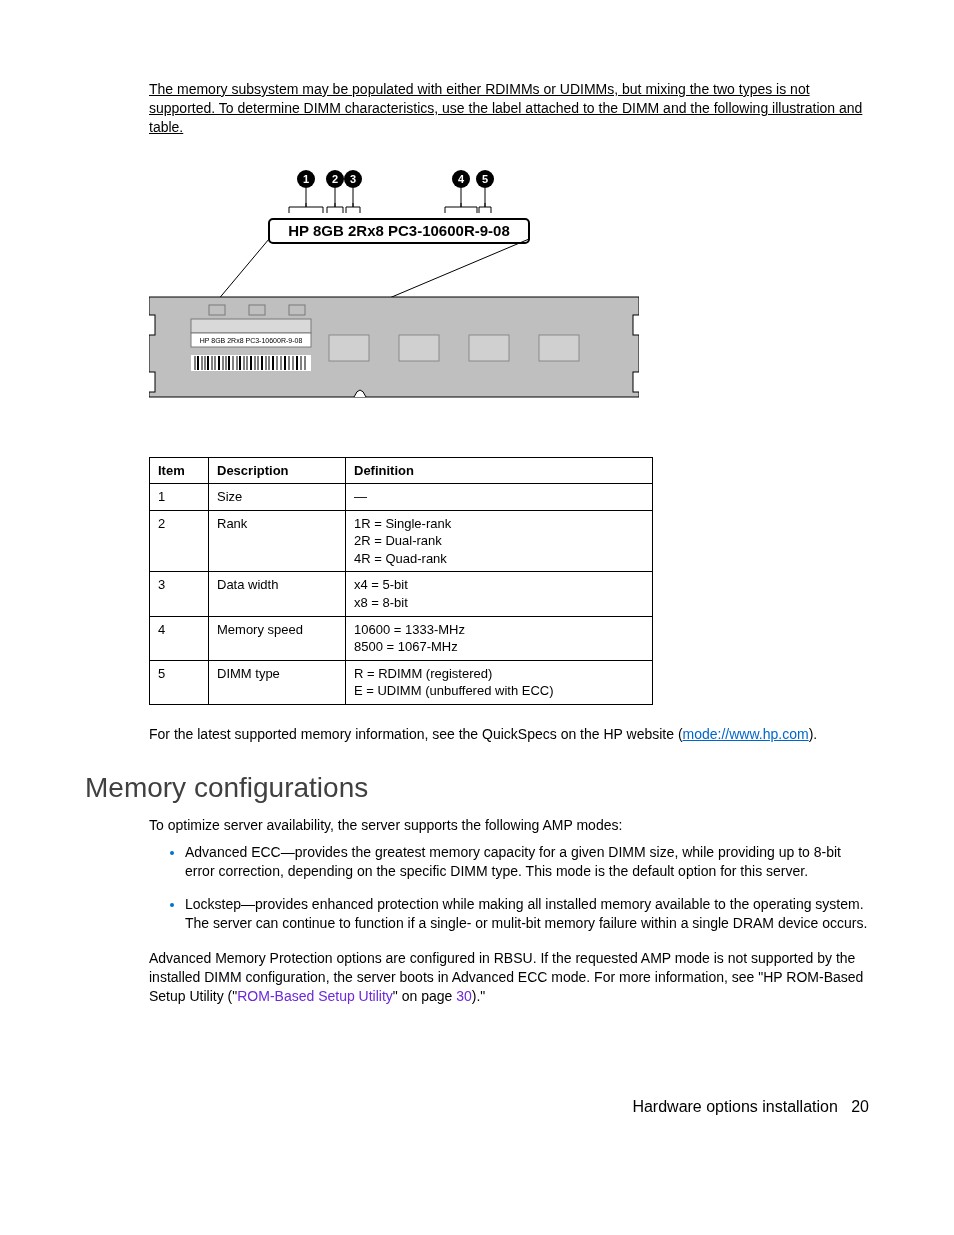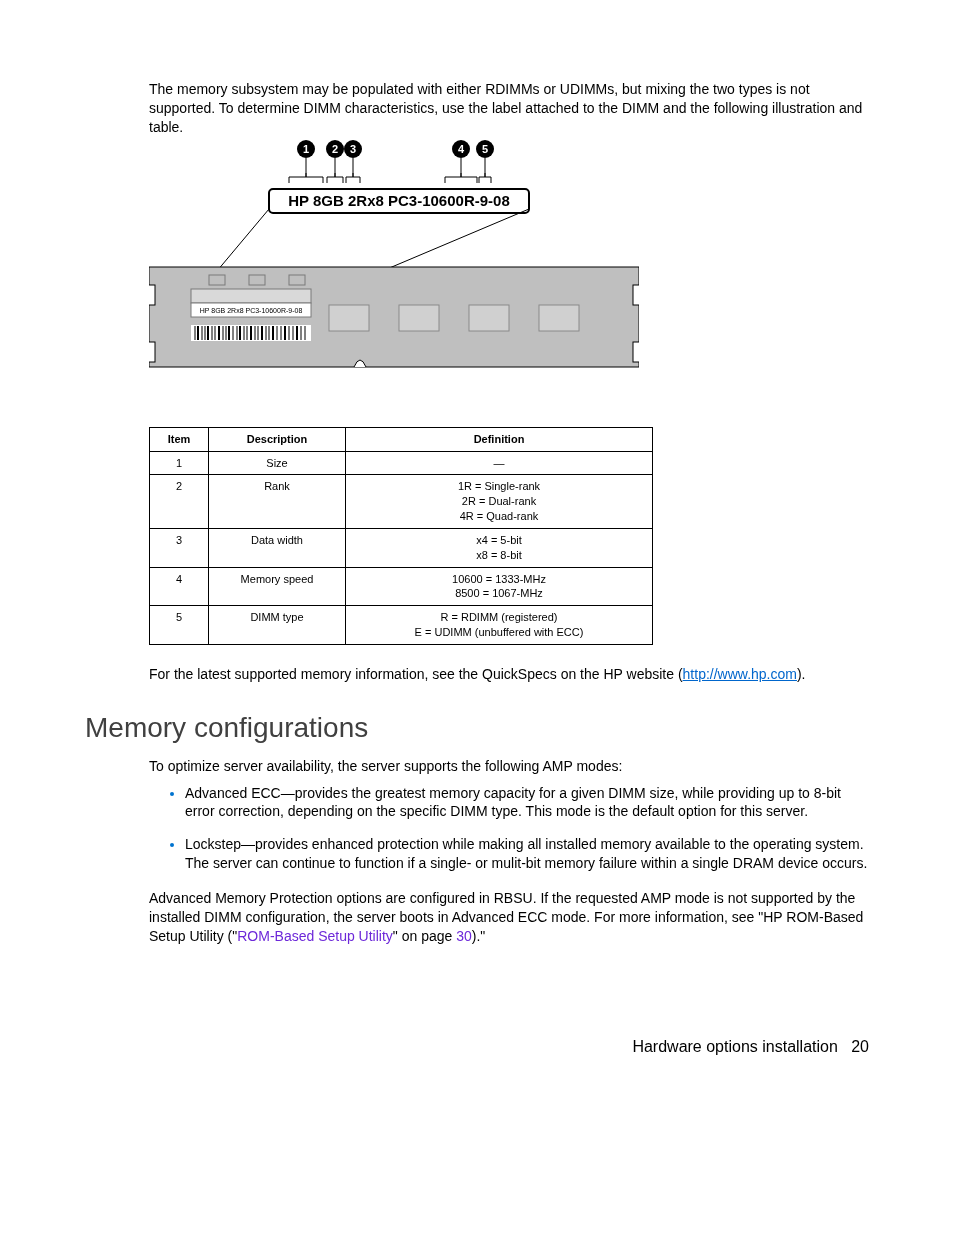--- a/index.html
+++ b/index.html
@@ -7,36 +7,38 @@
     font-size: 14px;
     color: #000;
     margin: 0;
     padding: 80px 85px 50px 85px;
     width: 954px;
     box-sizing: border-box;
     line-height: 1.35;
   }
   .intro-para {
     margin-left: 64px;
+    margin-bottom: 30px;
+    text-decoration: underline;
   }
   .diagram-container {
     margin-left: 64px;
     margin-bottom: 40px;
   }
   table {
     border-collapse: collapse;
     margin-left: 64px;
     margin-bottom: 20px;
   }
   th, td {
     border: 1px solid #000;
     padding: 4px 8px;
-    text-align: center;
+    text-align: left;
     vertical-align: top;
-    font-size: 11px;
+    font-size: 13px;
   }
   th {
     font-weight: bold;
   }
   .col-item { width: 42px; }
   .col-desc { width: 120px; }
   .col-def { width: 290px; }
   .para {
     margin-left: 64px;
     margin-bottom: 20px;
@@ -212,21 +214,21 @@
   <tr>
     <td>5</td>
     <td>DIMM type</td>
     <td style="white-space:pre-line">R = RDIMM (registered)
 E = UDIMM (unbuffered with ECC)</td>
   </tr>
 </tbody>
   </table>
 
 <div class="para">
-  <span>For the latest supported memory information, see the QuickSpecs on the HP website (</span><a class="link">http://www.hp.com</a><span>).</span>
+  <span>For the latest supported memory information, see the QuickSpecs on the HP website (</span><a class="link">mode://www.hp.com</a><span>).</span>
 </div>
 
 <h2 class="section">Memory configurations</h2>
 
 <div class="para" style="margin-bottom:8px">To optimize server availability, the server supports the following AMP modes:</div>
 
 <ul class="bullets">
   <li>Advanced ECC—provides the greatest memory capacity for a given DIMM size, while providing up to 8-bit error correction, depending on the specific DIMM type. This mode is the default option for this server.</li>
   <li>Lockstep—provides enhanced protection while making all installed memory available to the operating system. The server can continue to function if a single- or mulit-bit memory failure within a single DRAM device occurs.</li>
 </ul>

